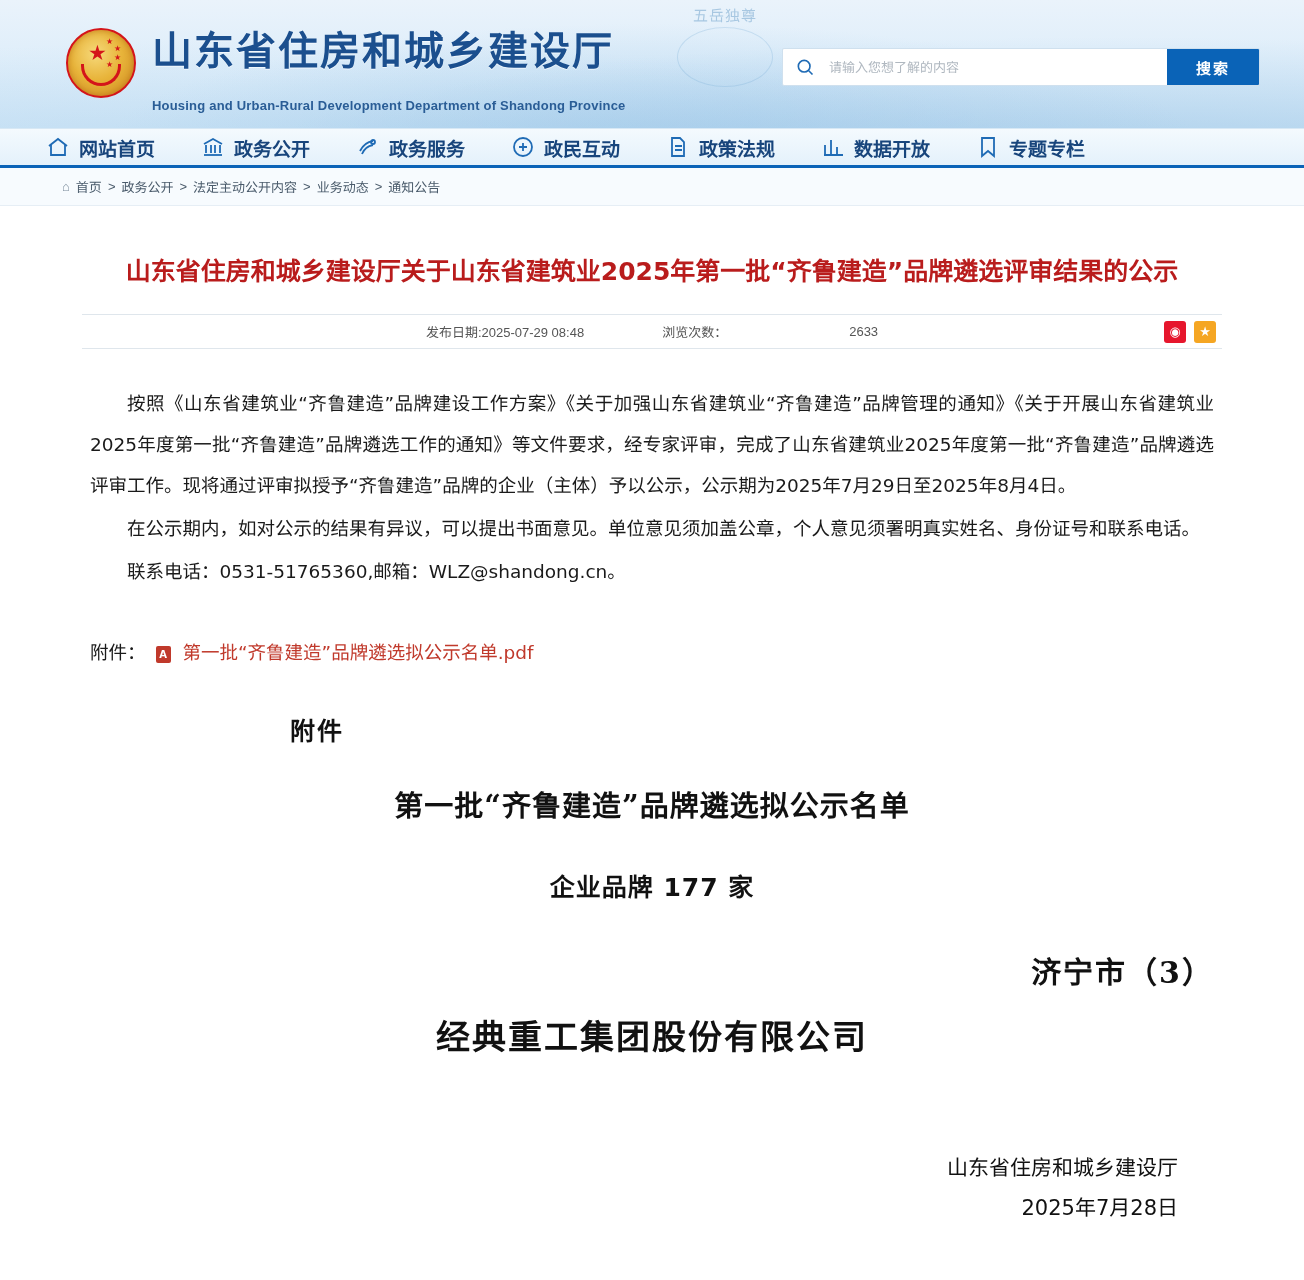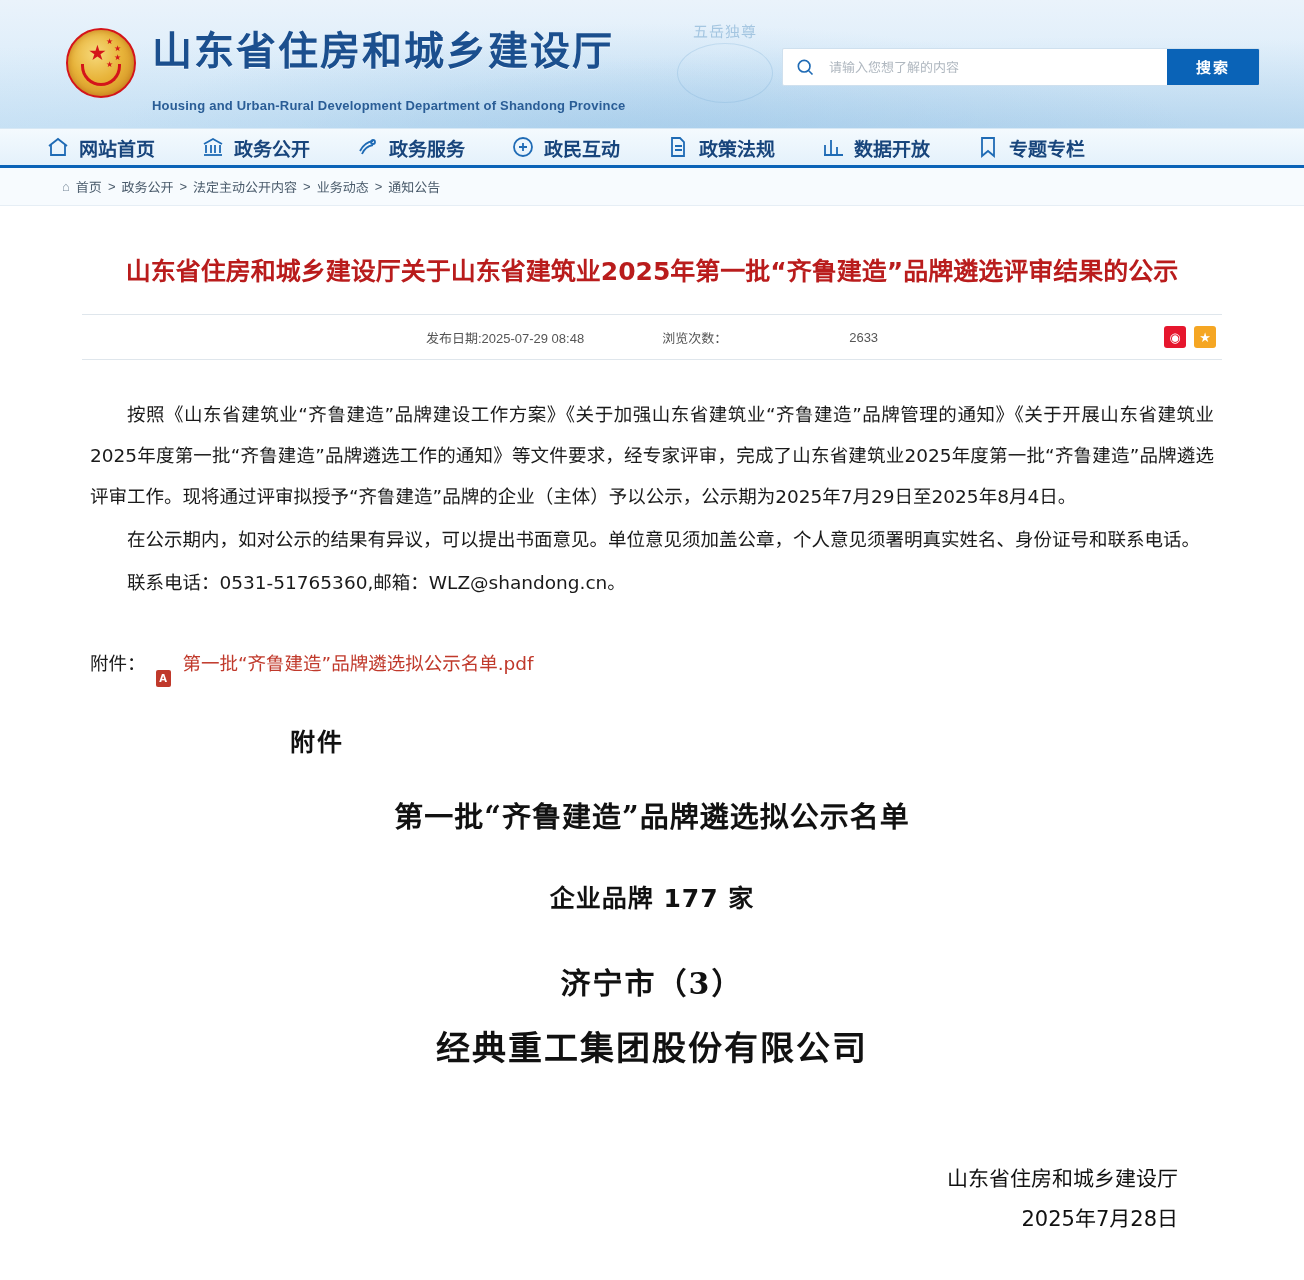--- a/index.html
+++ b/index.html
@@ -73,21 +73,21 @@
   }
   .site-title-en {
     margin-top: 22px;
     font-size: 13px;
     font-weight: bold;
     color: #2a5d96;
     letter-spacing: .2px;
   }
   .header-seal {
     position: absolute;
-    left: 610px; top: 18px;
+    left: 610px; top: 2px;
     width: 230px; height: 120px;
     opacity: .45;
     color: #6fa5cf;
     font-size: 11px;
     line-height: 13px;
     text-align: center;
     font-family: "DejaVu Serif", "Liberation Serif", serif;
     pointer-events: none;
   }
   .header-seal .seal-txt {
@@ -127,21 +127,21 @@
   .search-input::placeholder { color: #b0b8c0; }
   .search-btn {
     width: 92px;
     background: #0a63b7;
     color: #fff;
     border: none;
     font-size: 15px;
     font-weight: bold;
     letter-spacing: 2px;
     cursor: pointer;
-    font-family: Liberation Mono, monospace;
+    font-family: Liberation Sans, sans-serif;
   }
 
   
   .nav {
     height: 40px;
     background: linear-gradient(180deg, #f4fafe 0%, #e4f1fb 100%);
     border-top: 1px solid #d7e8f5;
     border-bottom: 3px solid #0a63b7;
     display: flex;
     align-items: center;
@@ -190,21 +190,21 @@
     text-align: center;
     color: #b91c1c;
     line-height: 40px;
     font-family: "DejaVu Sans", "Liberation Sans", sans-serif;
     padding: 14px 20px 22px;
   }
   .art-meta {
     position: relative;
     border-top: 1px solid #dfe6ec;
     border-bottom: 1px solid #dfe6ec;
-    height: 46px;
+    height: 35px;
     display: flex;
     align-items: center;
     justify-content: center;
     gap: 78px;
     font-size: 13px;
     color: #555;
   }
   .art-meta .views-num { margin-left: 44px; }
   .meta-icons {
     position: absolute;
@@ -226,21 +226,21 @@
     line-height: 41px;
     color: #1a1a1a;
     font-family: "DejaVu Sans", "Liberation Sans", sans-serif;
   }
   .art-body p { margin: 0 0 2px; text-indent: 2em; text-align: justify; }
   .attach-line {
     margin-top: 40px;
     font-size: 18.5px;
     color: #1a1a1a;
     display: flex;
-    align-items: flex-end;
+    align-items: center;
     gap: 8px;
   }
   .attach-link {
     color: #c0392b;
     text-decoration: none;
     cursor: pointer;
   }
   .pdf-ico {
     display: inline-block;
     width: 15px; height: 17px;
@@ -278,21 +278,21 @@
   .pv-sub {
     margin-top: 40px;
     text-align: center;
     font-size: 25px;
     font-weight: bold;
     font-family: "DejaVu Sans", "Liberation Sans", sans-serif;
     letter-spacing: 1px;
   }
   .pv-city {
     margin-top: 44px;
-    text-align: center;
+    text-align: right;
     font-size: 30px;
     font-weight: bold;
     letter-spacing: 2px;
   }
   .pv-company {
     margin-top: 24px;
     text-align: center;
     font-size: 34px;
     font-weight: bold;
     letter-spacing: 2px;

